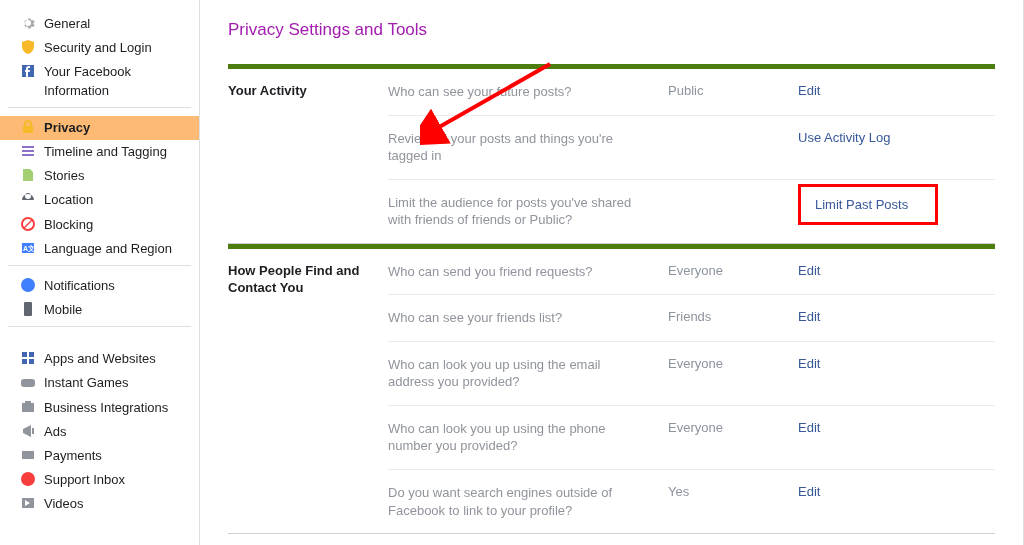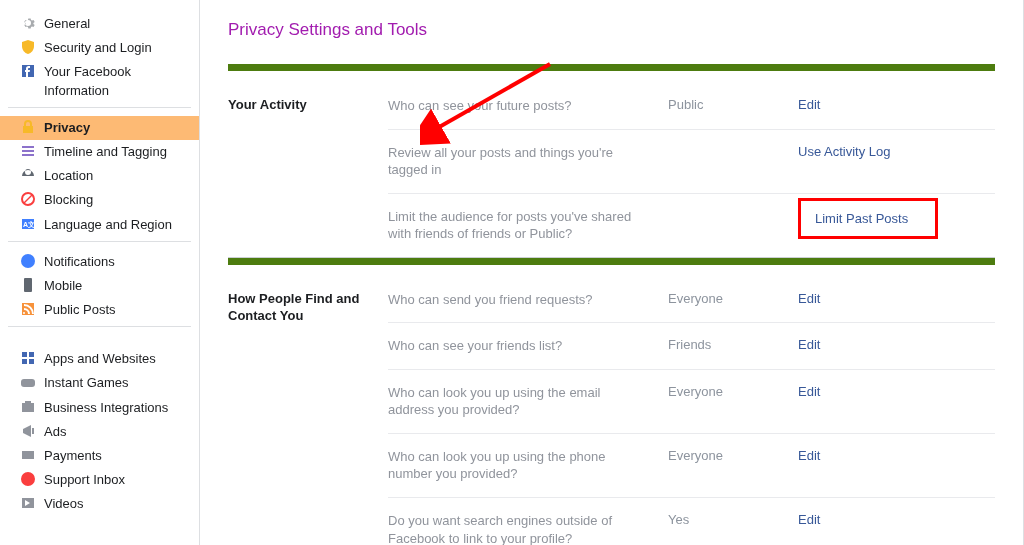--- a/index.html
+++ b/index.html
@@ -62,22 +62,22 @@
     position: relative;
   }
   .page-title {
     font-size: 17px;
     font-weight: normal;
     color: #a21caf;
     margin-bottom: 24px;
   }
   .section {
     display: flex;
-    border-top: 7px solid #4d7c0f;
-    padding-top: 12px;
+    border-top: 5px solid #4d7c0f;
+    padding-top: 0;
   }
   .section-header {
     width: 160px;
     padding: 14px 10px 10px 0;
     font-weight: bold;
     font-size: 13px;
     color: #1c1e21;
     line-height: 1.3;
   }
   .section-body {
@@ -171,20 +171,28 @@
           <span class="icon">
             <svg width="16" height="16" viewBox="0 0 16 16">
               <path d="M2 3h12v2H2zM2 7h12v2H2zM2 11h12v2H2z" fill="#8c72cb"></path>
             </svg>
           </span>
           <span class="label">Timeline and Tagging</span>
         </div>
         <div class="sidebar-item">
           <span class="icon">
             <svg width="16" height="16" viewBox="0 0 16 16">
+              <path d="M3 2h7l3 3v9H3z" fill="#a3ce71"></path>
+            </svg>
+          </span>
+          <span class="label">Stories</span>
+        </div>
+        <div class="sidebar-item">
+          <span class="icon">
+            <svg width="16" height="16" viewBox="0 0 16 16">
               <path d="M8 8a3 3 0 100-6 3 3 0 000 6z M2 9a6 6 0 0112 0z" fill="#606770"></path>
             </svg>
           </span>
           <span class="label">Location</span>
         </div>
         <div class="sidebar-item">
           <span class="icon">
             <svg width="16" height="16" viewBox="0 0 16 16">
               <path d="M8 1a7 7 0 100 14A7 7 0 008 1zM3 8a5 5 0 018-4L4 11a5 5 0 01-1-3zm5 5a5 5 0 01-3-1l7-7a5 5 0 01-4 8z" fill="#fa3e3e"></path>
             </svg>
@@ -210,29 +218,20 @@
           </span>
           <span class="label">Notifications</span>
         </div>
         <div class="sidebar-item">
           <span class="icon">
             <svg width="16" height="16" viewBox="0 0 16 16">
               <path d="M5 1h6a1 1 0 011 1v12a1 1 0 01-1 1H5a1 1 0 01-1-1V2a1 1 0 011-1z" fill="#606770"></path>
             </svg>
           </span>
           <span class="label">Mobile</span>
-        </div>
-        <div class="sidebar-item">
-          <span class="icon">
-            <svg width="16" height="16" viewBox="0 0 16 16">
-              <path d="M2 2h12v12H2z" fill="#f7923b"></path>
-              <path d="M4 11a1 1 0 100 2 1 1 0 000-2zM4 7v2a4 4 0 014 4h2a6 6 0 00-6-6zM4 3v2a8 8 0 018 8h2A10 10 0 004 3z" fill="#fff"></path>
-            </svg>
-          </span>
-          <span class="label">Public Posts</span>
         </div>
       </div>
       <div class="sidebar-group">
         <div class="sidebar-item">
           <span class="icon">
             <svg width="16" height="16" viewBox="0 0 16 16">
               <path d="M2 2h5v5H2zM9 2h5v5H9zM2 9h5v5H2zM9 9h5v5H9z" fill="#4267b2"></path>
             </svg>
           </span>
           <span class="label">Apps and Websites</span>

